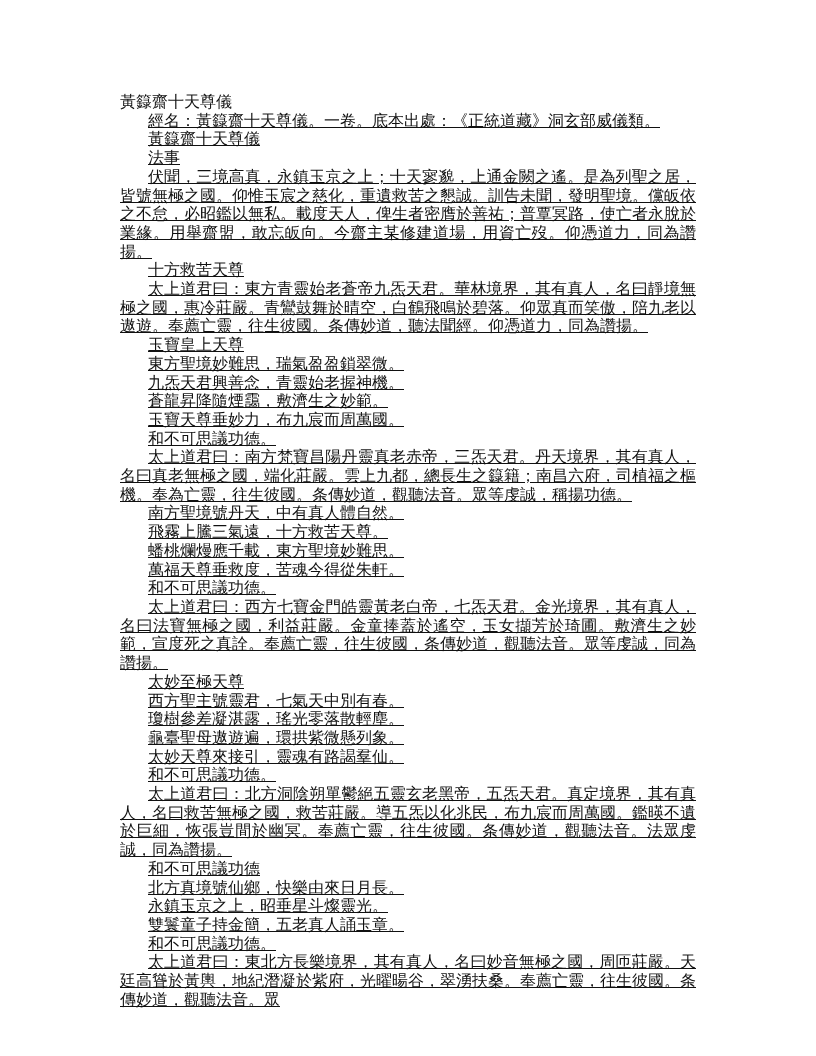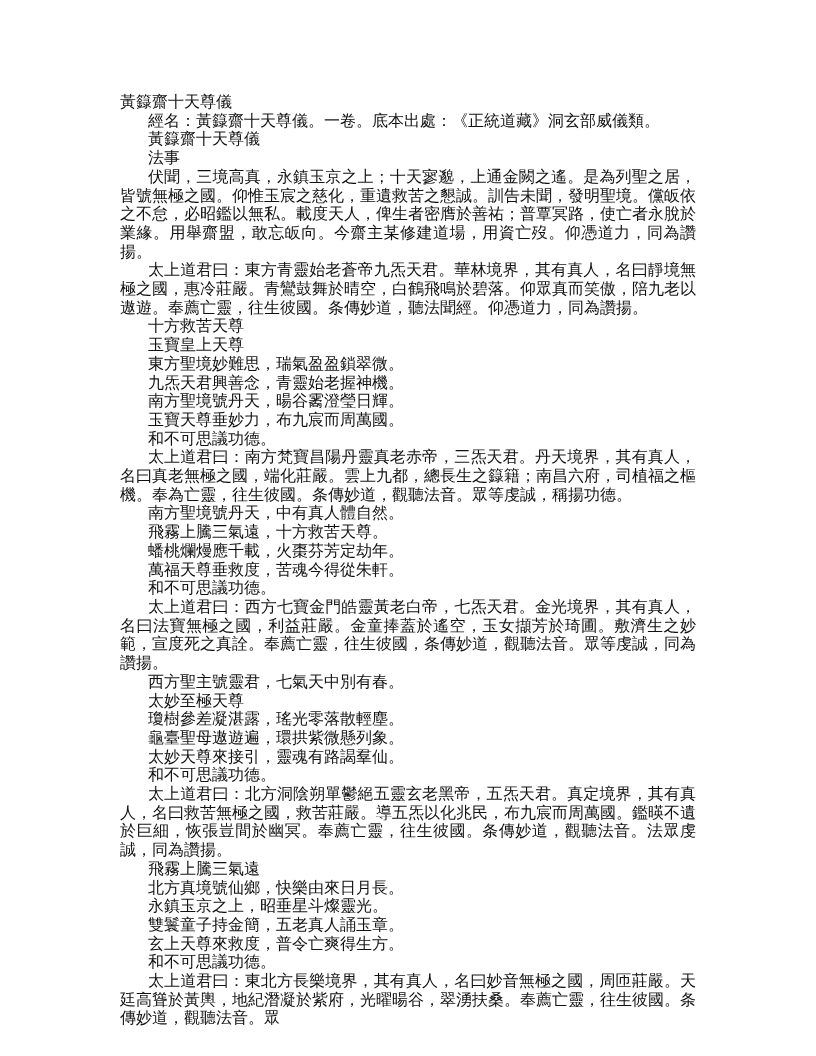--- a/index.html
+++ b/index.html
@@ -8,54 +8,53 @@
       position: absolute;
       left: 120px;
       top: 93px;
       width: 576px;
       font-family: "DejaVu Serif", "Liberation Serif", serif;
       font-size: 16px;
       line-height: 18.7px;
       color: #111111;
     }
     .line { margin: 0; padding: 0; white-space: normal; text-align: justify; }
-    .indent { text-indent: 28px; }
+    .indent { text-indent: 28px; text-decoration: underline; }
     .no-indent { text-indent: 0; }
   </style>
 </head>
 <body>
 
 <div class="page">
   <p class="line no-indent">黃籙齋十天尊儀</p>
   <p class="line indent">經名：黃籙齋十天尊儀。一卷。底本出處：《正統道藏》洞玄部威儀類。</p>
   <p class="line indent">黃籙齋十天尊儀</p>
   <p class="line indent">法事</p>
   <p class="line indent">伏聞，三境高真，永鎮玉京之上；十天寥邈，上通金闕之遙。是為列聖之居，皆號無極之國。仰惟玉宸之慈化，重遺救苦之懇誠。訓告未聞，發明聖境。儻皈依之不怠，必昭鑑以無私。載度天人，俾生者密膺於善祐；普覃冥路，使亡者永脫於業緣。用舉齋盟，敢忘皈向。今齋主某修建道場，用資亡歿。仰憑道力，同為讚揚。</p>
+  <p class="line indent">十方救苦天尊</p>
   <p class="line indent">太上道君曰：東方青靈始老蒼帝九炁天君。華林境界，其有真人，名曰靜境無極之國，惠冷莊嚴。青鸞鼓舞於晴空，白鶴飛鳴於碧落。仰眾真而笑傲，陪九老以遨遊。奉薦亡靈，往生彼國。条傳妙道，聽法聞經。仰憑道力，同為讚揚。</p>
-  <p class="line indent">十方救苦天尊</p>
   <p class="line indent">玉寶皇上天尊</p>
   <p class="line indent">東方聖境妙難思，瑞氣盈盈鎖翠微。</p>
   <p class="line indent">九炁天君興善念，青靈始老握神機。</p>
-  <p class="line indent">南方聖境號丹天，暘谷霱澄瑩日輝。</p>
+  <p class="line indent">蒼龍昇降隨煙靄，敷濟生之妙範。</p>
   <p class="line indent">玉寶天尊垂妙力，布九宸而周萬國。</p>
   <p class="line indent">和不可思議功德。</p>
   <p class="line indent">太上道君曰：南方梵寶昌陽丹靈真老赤帝，三炁天君。丹天境界，其有真人，名曰真老無極之國，端化莊嚴。雲上九都，總長生之籙籍；南昌六府，司植福之樞機。奉為亡靈，往生彼國。条傳妙道，觀聽法音。眾等虔誠，稱揚功德。</p>
   <p class="line indent">南方聖境號丹天，中有真人體自然。</p>
   <p class="line indent">飛霧上騰三氣遠，十方救苦天尊。</p>
-  <p class="line indent">蟠桃爛熳應千載，火棗芬芳定劫年。</p>
+  <p class="line indent">蟠桃爛熳應千載，東方聖境妙難思。</p>
   <p class="line indent">萬福天尊垂救度，苦魂今得從朱軒。</p>
   <p class="line indent">和不可思議功德。</p>
   <p class="line indent">太上道君曰：西方七寶金門皓靈黃老白帝，七炁天君。金光境界，其有真人，名曰法寶無極之國，利益莊嚴。金童捧蓋於遙空，玉女擷芳於琦圃。敷濟生之妙範，宣度死之真詮。奉薦亡靈，往生彼國，条傳妙道，觀聽法音。眾等虔誠，同為讚揚。</p>
+  <p class="line indent">太妙至極天尊</p>
   <p class="line indent">西方聖主號靈君，七氣天中別有春。</p>
-  <p class="line indent">太妙至極天尊</p>
   <p class="line indent">瓊樹參差凝湛露，瑤光零落散輕塵。</p>
   <p class="line indent">龜臺聖母遨遊遍，環拱紫微懸列象。</p>
   <p class="line indent">太妙天尊來接引，靈魂有路謁羣仙。</p>
   <p class="line indent">和不可思議功德。</p>
   <p class="line indent">太上道君曰：北方洞陰朔單鬱絕五靈玄老黑帝，五炁天君。真定境界，其有真人，名曰救苦無極之國，救苦莊嚴。導五炁以化兆民，布九宸而周萬國。鑑暎不遺於巨細，恢張豈間於幽冥。奉薦亡靈，往生彼國。条傳妙道，觀聽法音。法眾虔誠，同為讚揚。</p>
-  <p class="line indent">飛霧上騰三氣遠</p>
+  <p class="line indent">和不可思議功德</p>
   <p class="line indent">北方真境號仙鄉，快樂由來日月長。</p>
   <p class="line indent">永鎮玉京之上，昭垂星斗燦靈光。</p>
   <p class="line indent">雙鬟童子持金簡，五老真人誦玉章。</p>
-  <p class="line indent">玄上天尊來救度，普令亡爽得生方。</p>
   <p class="line indent">和不可思議功德。</p>
   <p class="line indent">太上道君曰：東北方長樂境界，其有真人，名曰妙音無極之國，周匝莊嚴。天廷高聳於黃輿，地紀潛凝於紫府，光曜暘谷，翠湧扶桑。奉薦亡靈，往生彼國。条傳妙道，觀聽法音。眾</p>
 </div>
 
 </body></html>

